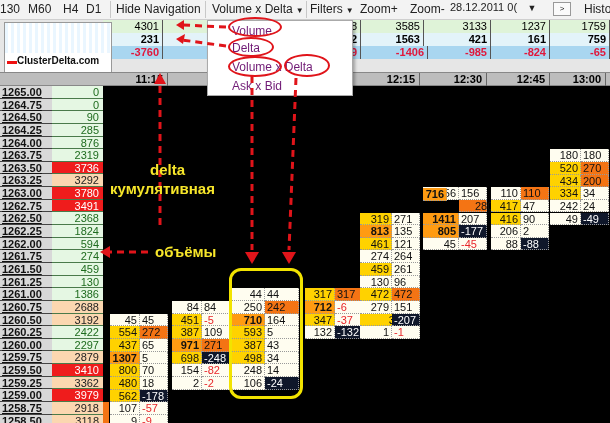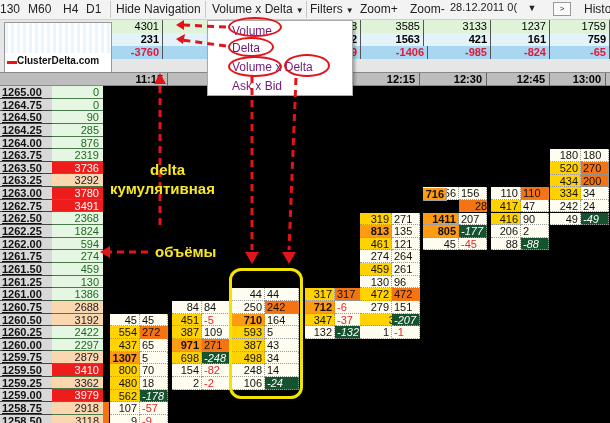--- a/index.html
+++ b/index.html
@@ -28,21 +28,21 @@
   #cumcol { position: absolute; left: 52px; top: 86px; width: 51px; }
   .prow { height: 12.65px; font-size: 11px; line-height: 12.65px; font-weight: bold; text-decoration: underline; padding-left: 2px; background: #d8d8d8; border-bottom: 1px solid #444; color: #111; }
   .crow { height: 12.65px; font-size: 11px; line-height: 12.65px; text-align: right; padding-right: 4px; border-bottom: 1px solid #4a7a4a; background: #e5f7e3; color: #1e6b1e; }
   .crow.red { background: #ef1c1c; color: #fff; }
   .crow.peach { background: #fbd7b0; color: #222; }
   .vbar { position: absolute; left: 103px; width: 6px; height: 12.65px; }
   .cc { position: absolute; height: 12.65px; font-size: 11px; line-height: 12.65px; text-align: right; padding-right: 2px; border-bottom: 1px dotted #999; border-right: 1px dotted #999; background: #fffdf0; color: #111; }
   .cc.yellow { background: #ffd200; }
   .cc.orange { background: #ff9b12; font-weight: bold; }
   .cc.dorange { background: #f47414; }
-  .cc.red { background: #14532d; color: #fff; text-align: left; padding-left: 2px; font-style: italic; }
+  .cc.red { background: #0f172a; color: #fff; text-align: left; padding-left: 2px; }
   .cc.neg { color: #e8262a; text-align: left; padding-left: 2px; }
   .cc.dl { text-align: left; padding-left: 2px; }
   #menu { position: absolute; left: 207px; top: 20px; width: 146px; height: 76px; background: #fff; border: 1px solid #aaa; box-shadow: 2px 2px 3px rgba(0,0,0,0.3); font-size: 12px; color: #701a75; }
   #menu .mi { position: absolute; left: 24px; white-space: nowrap; }
   .ring { position: absolute; border: 2px solid #e0141a; border-radius: 50%; }
   .ann { position: absolute; color: #f7e62a; font-weight: bold; font-size: 15px; white-space: nowrap; }
   .dash { position: absolute; }
   #yellowring { position: absolute; left: 229px; top: 268px; width: 74px; height: 131px; border: 3px solid #f2e300; border-radius: 12px; }
 </style>
 </head>

